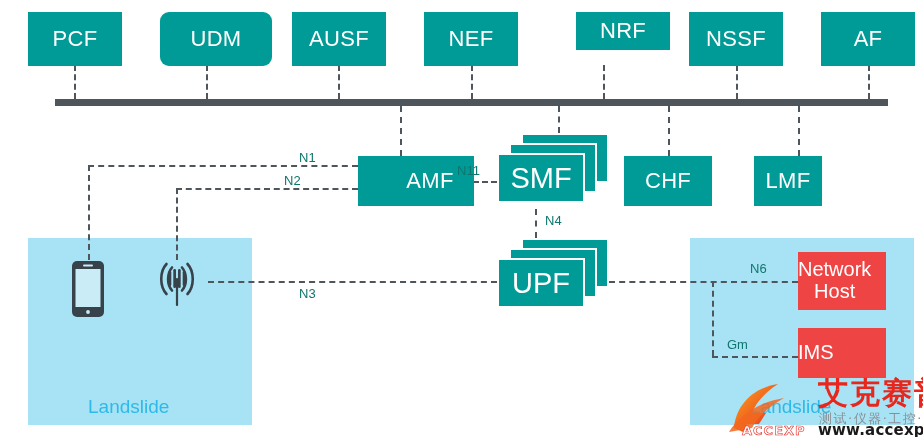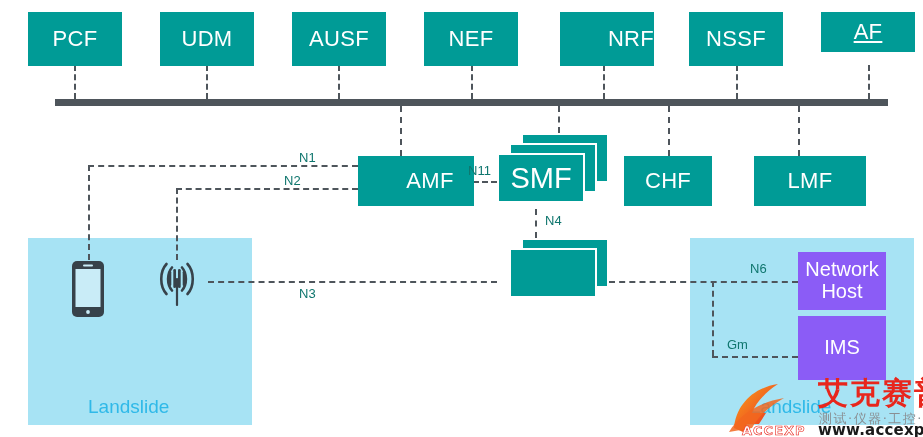--- a/index.html
+++ b/index.html
@@ -20,22 +20,22 @@
   
   .stack{position:absolute;z-index:6;}
   .stack .lay{position:absolute;background:#009b96;
               border:2px solid #ffffff;box-sizing:border-box;}
   .stack .lay.l3{left:24px;top:0;}
   .stack .lay.l2{left:12px;top:10px;}
   .stack .lay.l1{left:0;top:20px;display:flex;align-items:center;
                  justify-content:center;color:#fff;font-size:29px;}
 
   
-  .svc{position:absolute;background:#8b5cf6;color:#ffffff;
-       display:flex;align-items:center;justify-content:center;
+  .svc{position:absolute;background:#ef4444;color:#ffffff;
+       display:flex;align-items:center;justify-content:flex-start;
        text-align:center;font-size:20px;line-height:1.08;z-index:7;}
 
   
   .bus{position:absolute;background:#4e555b;z-index:4;}
 
   
   .dv{position:absolute;width:0;border-left:2px dashed #4e555b;z-index:3;}
   .dh{position:absolute;height:0;border-top:2px dashed #4e555b;z-index:3;}
 
   
@@ -78,70 +78,73 @@
   <div class="dv" style="left:868px;top:65px;height:34px;"></div>
 
   <div class="dv" style="left:400px;top:106px;height:50px;"></div>
   <div class="dv" style="left:558px;top:106px;height:27px;"></div>
   <div class="dv" style="left:668px;top:106px;height:50px;"></div>
   <div class="dv" style="left:798px;top:106px;height:50px;"></div>
 
   <div class="nf" style="left:28px;top:12px;width:94px;height:54px;">
     <span>PCF</span>
   </div>
-  <div class="nf" style="left:160px;top:12px;width:94px;height:54px;">
+  <div class="nf" style="left:160px;top:12px;width:112px;height:54px;border-radius:9px;">
     <span>UDM</span>
   </div>
   <div class="nf" style="left:292px;top:12px;width:94px;height:54px;">
     <span>AUSF</span>
   </div>
   <div class="nf" style="left:424px;top:12px;width:94px;height:54px;">
     <span>NEF</span>
   </div>
-  <div class="nf" style="left:560px;top:12px;width:94px;height:54px;justify-content:flex-end;">
+  <div class="nf" style="left:576px;top:12px;width:94px;height:38px;">
     <span>NRF</span>
   </div>
   <div class="nf" style="left:689px;top:12px;width:94px;height:54px;">
     <span>NSSF</span>
   </div>
-  <div class="nf" style="left:821px;top:12px;width:94px;height:40px;text-decoration:underline;">
+  <div class="nf" style="left:821px;top:12px;width:94px;height:54px;">
     <span>AF</span>
   </div>
 
   <div class="nf" style="left:358px;top:156px;width:88px;height:50px;padding-left:28px;">
     <span>AMF</span>
   </div>
 
   <div class="stack" style="left:497px;top:133px;width:112px;height:76px;">
     <div class="lay l3" style="width:88px;height:50px;"></div>
     <div class="lay l2" style="width:88px;height:50px;"></div>
     <div class="lay l1" style="width:88px;height:50px;">
       <span>SMF</span>
     </div>
   </div>
 
   <div class="nf" style="left:624px;top:156px;width:88px;height:50px;">
     <span>CHF</span>
   </div>
-  <div class="nf" style="left:754px;top:156px;width:112px;height:50px;align-items:center;">
+  <div class="nf" style="left:754px;top:156px;width:68px;height:50px;align-items:center;">
     <span>LMF</span>
   </div>
 
   <div class="stack" style="left:497px;top:238px;width:112px;height:76px;">
     <div class="lay l3" style="width:88px;height:50px;"></div>
     <div class="lay l2" style="width:88px;height:50px;"></div>
+    <div class="lay l1" style="width:88px;height:50px;">
+      <span>UPF</span>
+    </div>
   </div>
 
   <div class="svc" style="left:798px;top:252px;width:88px;height:58px;">
     <span>
       <span>Network</span><br>
       <span>Host</span>
     </span>
   </div>
-  <div class="svc" style="left:798px;top:316px;width:88px;height:64px;">
+  <div class="svc" style="left:798px;top:328px;width:88px;height:50px;">
     <span>IMS</span>
   </div>
 
   <div class="dv" style="left:88px;top:165px;height:95px;"></div>
   <div class="dh" style="left:88px;top:165px;width:270px;"></div>
 
   <div class="dv" style="left:176px;top:188px;height:72px;"></div>
   <div class="dh" style="left:176px;top:188px;width:182px;"></div>
 
   <div class="dh" style="left:208px;top:281px;width:289px;"></div>
@@ -152,21 +155,21 @@
 
   <div class="dh" style="left:609px;top:281px;width:189px;"></div>
   <div class="dv" style="left:712px;top:281px;height:75px;"></div>
   <div class="dh" style="left:712px;top:356px;width:86px;"></div>
 
   <div class="lbl" style="left:299px;top:150px;">N1</div>
   <div class="lbl" style="left:284px;top:173px;">N2</div>
   <div class="lbl" style="left:299px;top:286px;">N3</div>
   <div class="lbl" style="left:545px;top:213px;">N4</div>
   <div class="lbl" style="left:750px;top:261px;">N6</div>
-  <div class="lbl" style="left:468px;top:163px;">N11</div>
+  <div class="lbl" style="left:457px;top:163px;">N11</div>
   <div class="lbl" style="left:727px;top:337px;">Gm</div>
 
   <div class="icn" style="left:71px;top:260px;">
     <svg width="34" height="58" viewBox="0 0 34 58">
       <rect x="1" y="1" width="32" height="56" rx="5" ry="5" fill="#37424a"></rect>
       <rect x="4.5" y="9" width="25" height="38" fill="#c9ecf7"></rect>
       <rect x="12" y="4.6" width="10" height="2" rx="1" fill="#c9ecf7"></rect>
       <circle cx="17" cy="52" r="1.9" fill="#c9ecf7"></circle>
     </svg>
   </div>

